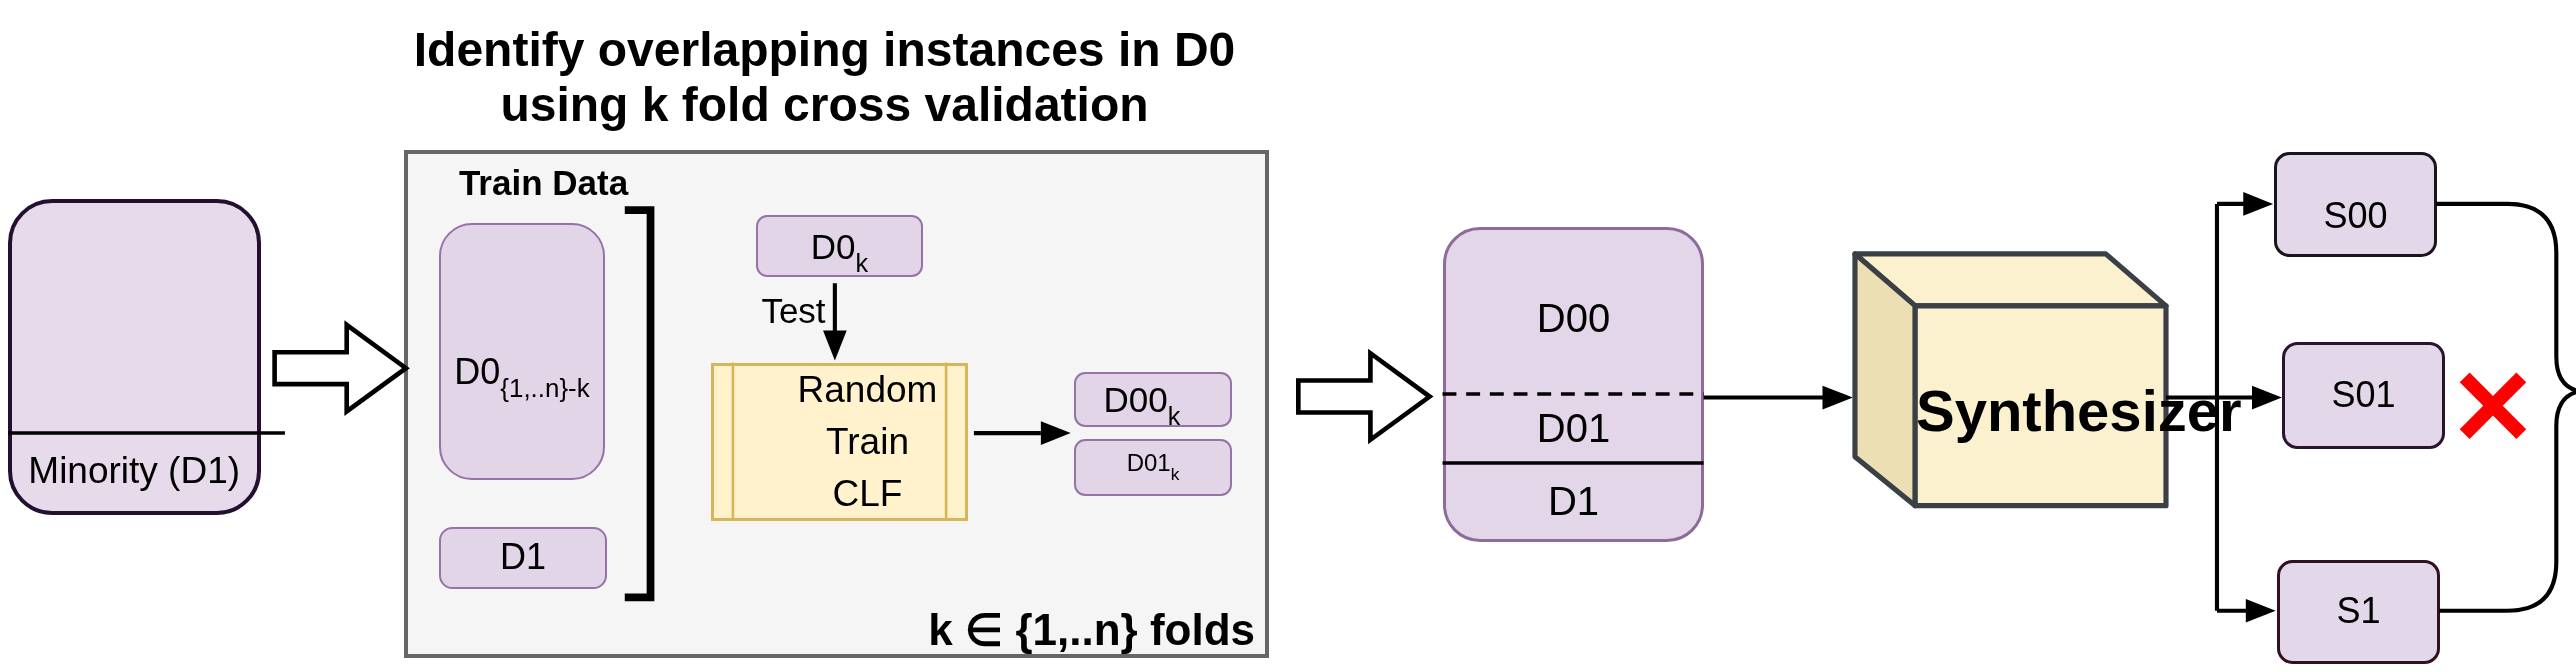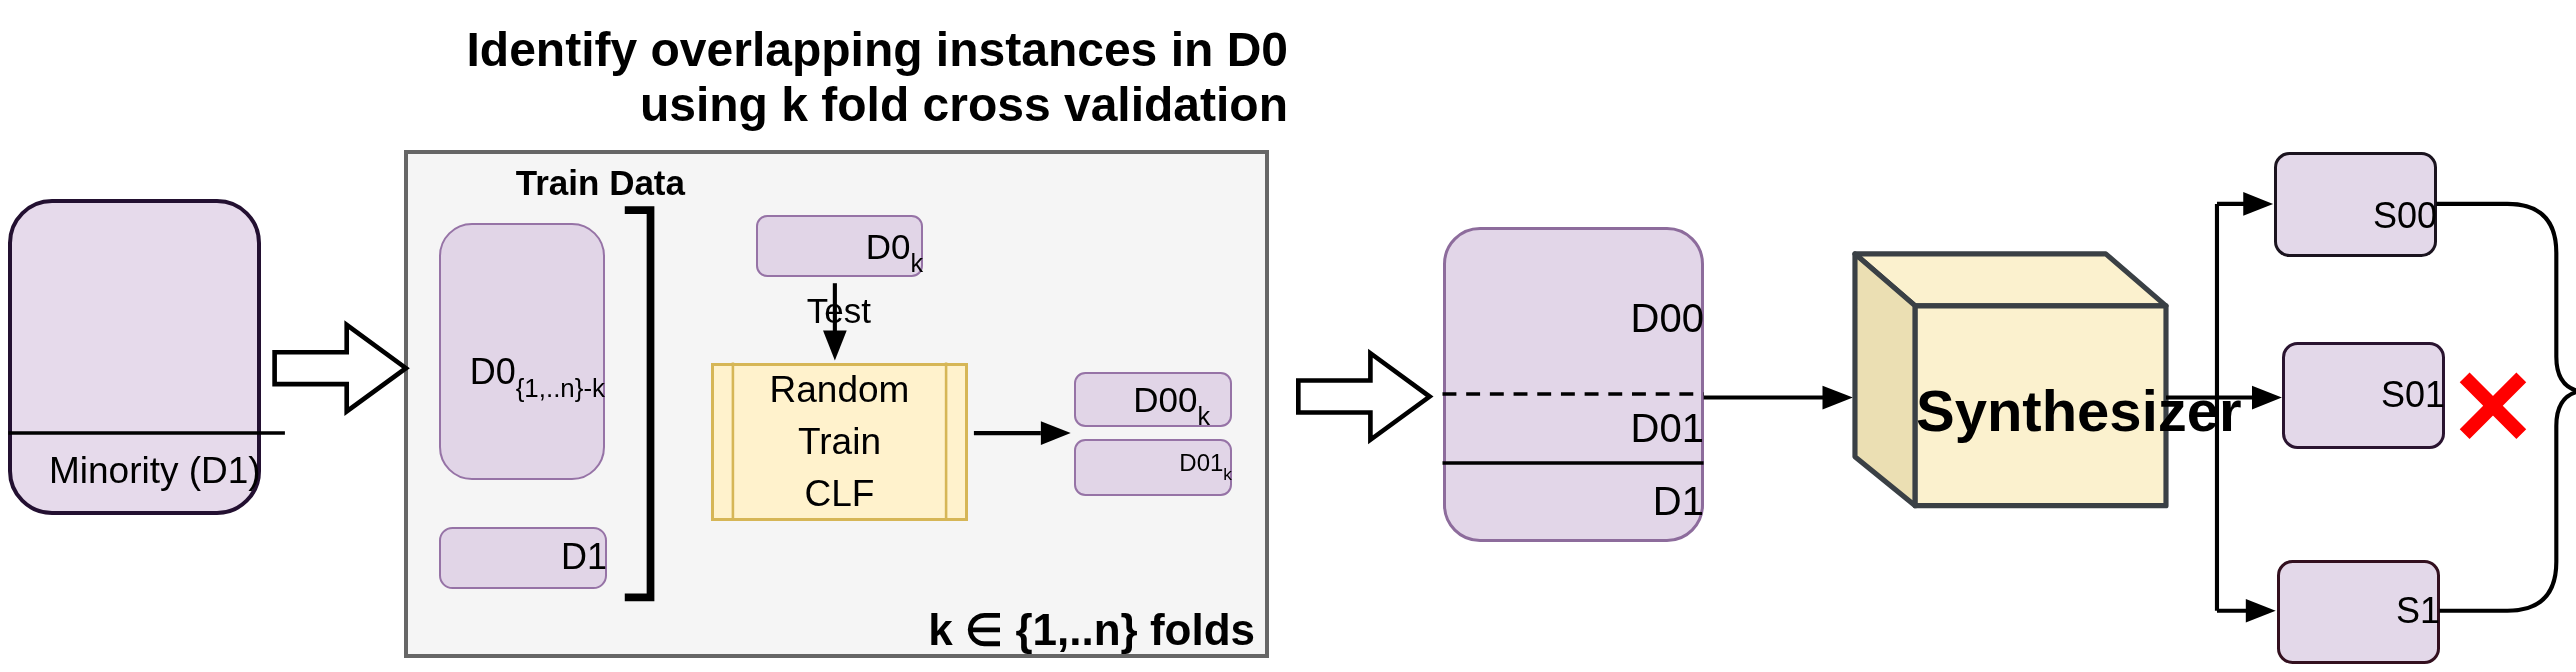--- a/index.html
+++ b/index.html
@@ -1,33 +1,33 @@
 <!DOCTYPE html>
 <html style="font-size:8.2px"><head>
 <meta charset="utf-8">
 <style>
   html,body{margin:0;padding:0;background:#fff;}
   .canvas{position:relative;width:2885px;height:672px;background:#ffffff;overflow:hidden;
           font-family:"Liberation Sans",sans-serif;}
   .box{position:absolute;box-sizing:border-box;}
-  .lbl{position:absolute;color:#000;text-align:right;white-space:nowrap;line-height:1;
+  .lbl{position:absolute;color:#000;text-align:center;white-space:nowrap;line-height:1;
        font-family:"Liberation Sans",sans-serif;}
   .bold{font-weight:bold;}
   sub.ss{font-size:0.72em;position:relative;top:0.18em;line-height:0;}
   svg.overlay{position:absolute;left:0;top:0;z-index:5;pointer-events:none;}
   .z10{z-index:10;}
   
   .purple{background:#E1D5E7;border:2.6px solid #9673A6;}
   .left-box{background:#E6DAEB;border:4.1px solid #231031;border-radius:44px;}
   .panel{background:#F5F5F5;border:4.1px solid #666666;}
   .rfbox{background:#FFF2CC;border:3.1px solid #D6B656;}
   .sbox{background:#E3D8E9;border:3.6px solid #1B141F;border-radius:15.5px;}
   .stack{background:#E2D6E8;border:3.6px solid #8D6C9C;border-radius:37px;}
   .rf-text{display:flex;flex-direction:column;justify-content:center;align-items:center;
-           position:absolute;line-height:52px;}
+           position:absolute;line-height:52px;margin-left:28px;}
 </style>
 </head>
 <body>
 
 <div class="canvas">
 
   <div class="box left-box" style="left:7.7px;top:199px;width:253px;height:316px;"></div>
 
   <div class="box panel" style="left:404px;top:150px;width:865px;height:508px;"></div>
 

